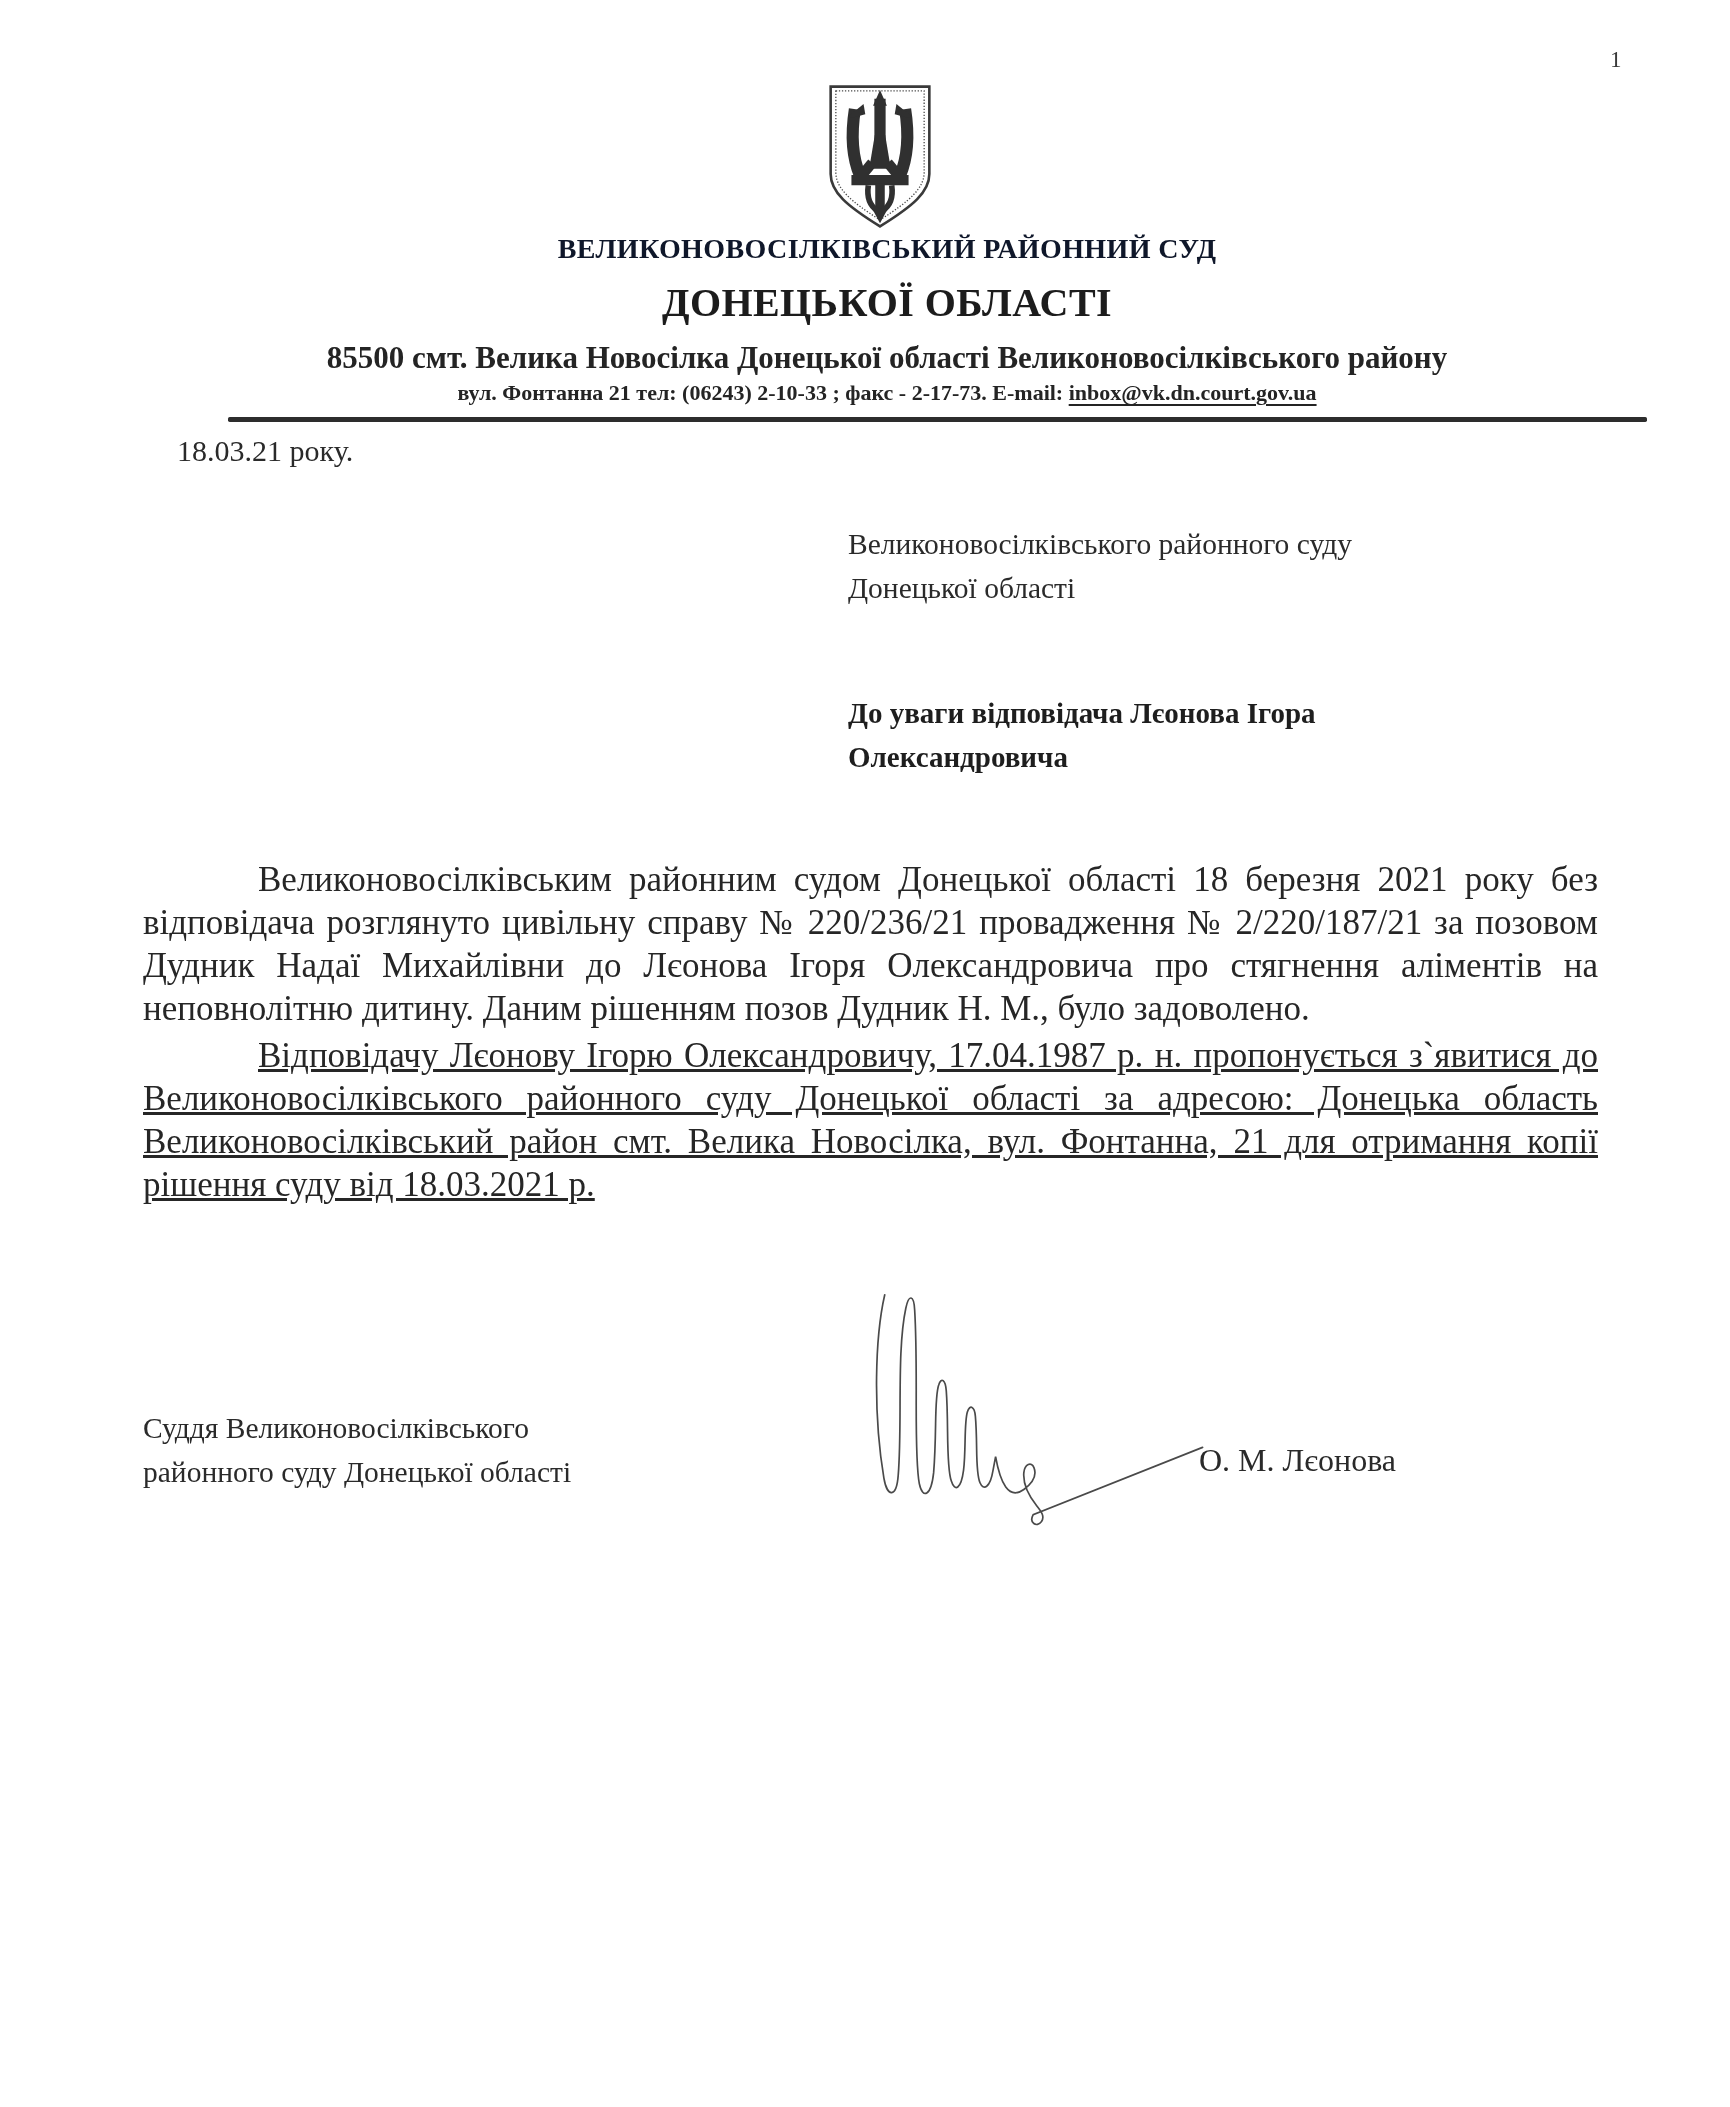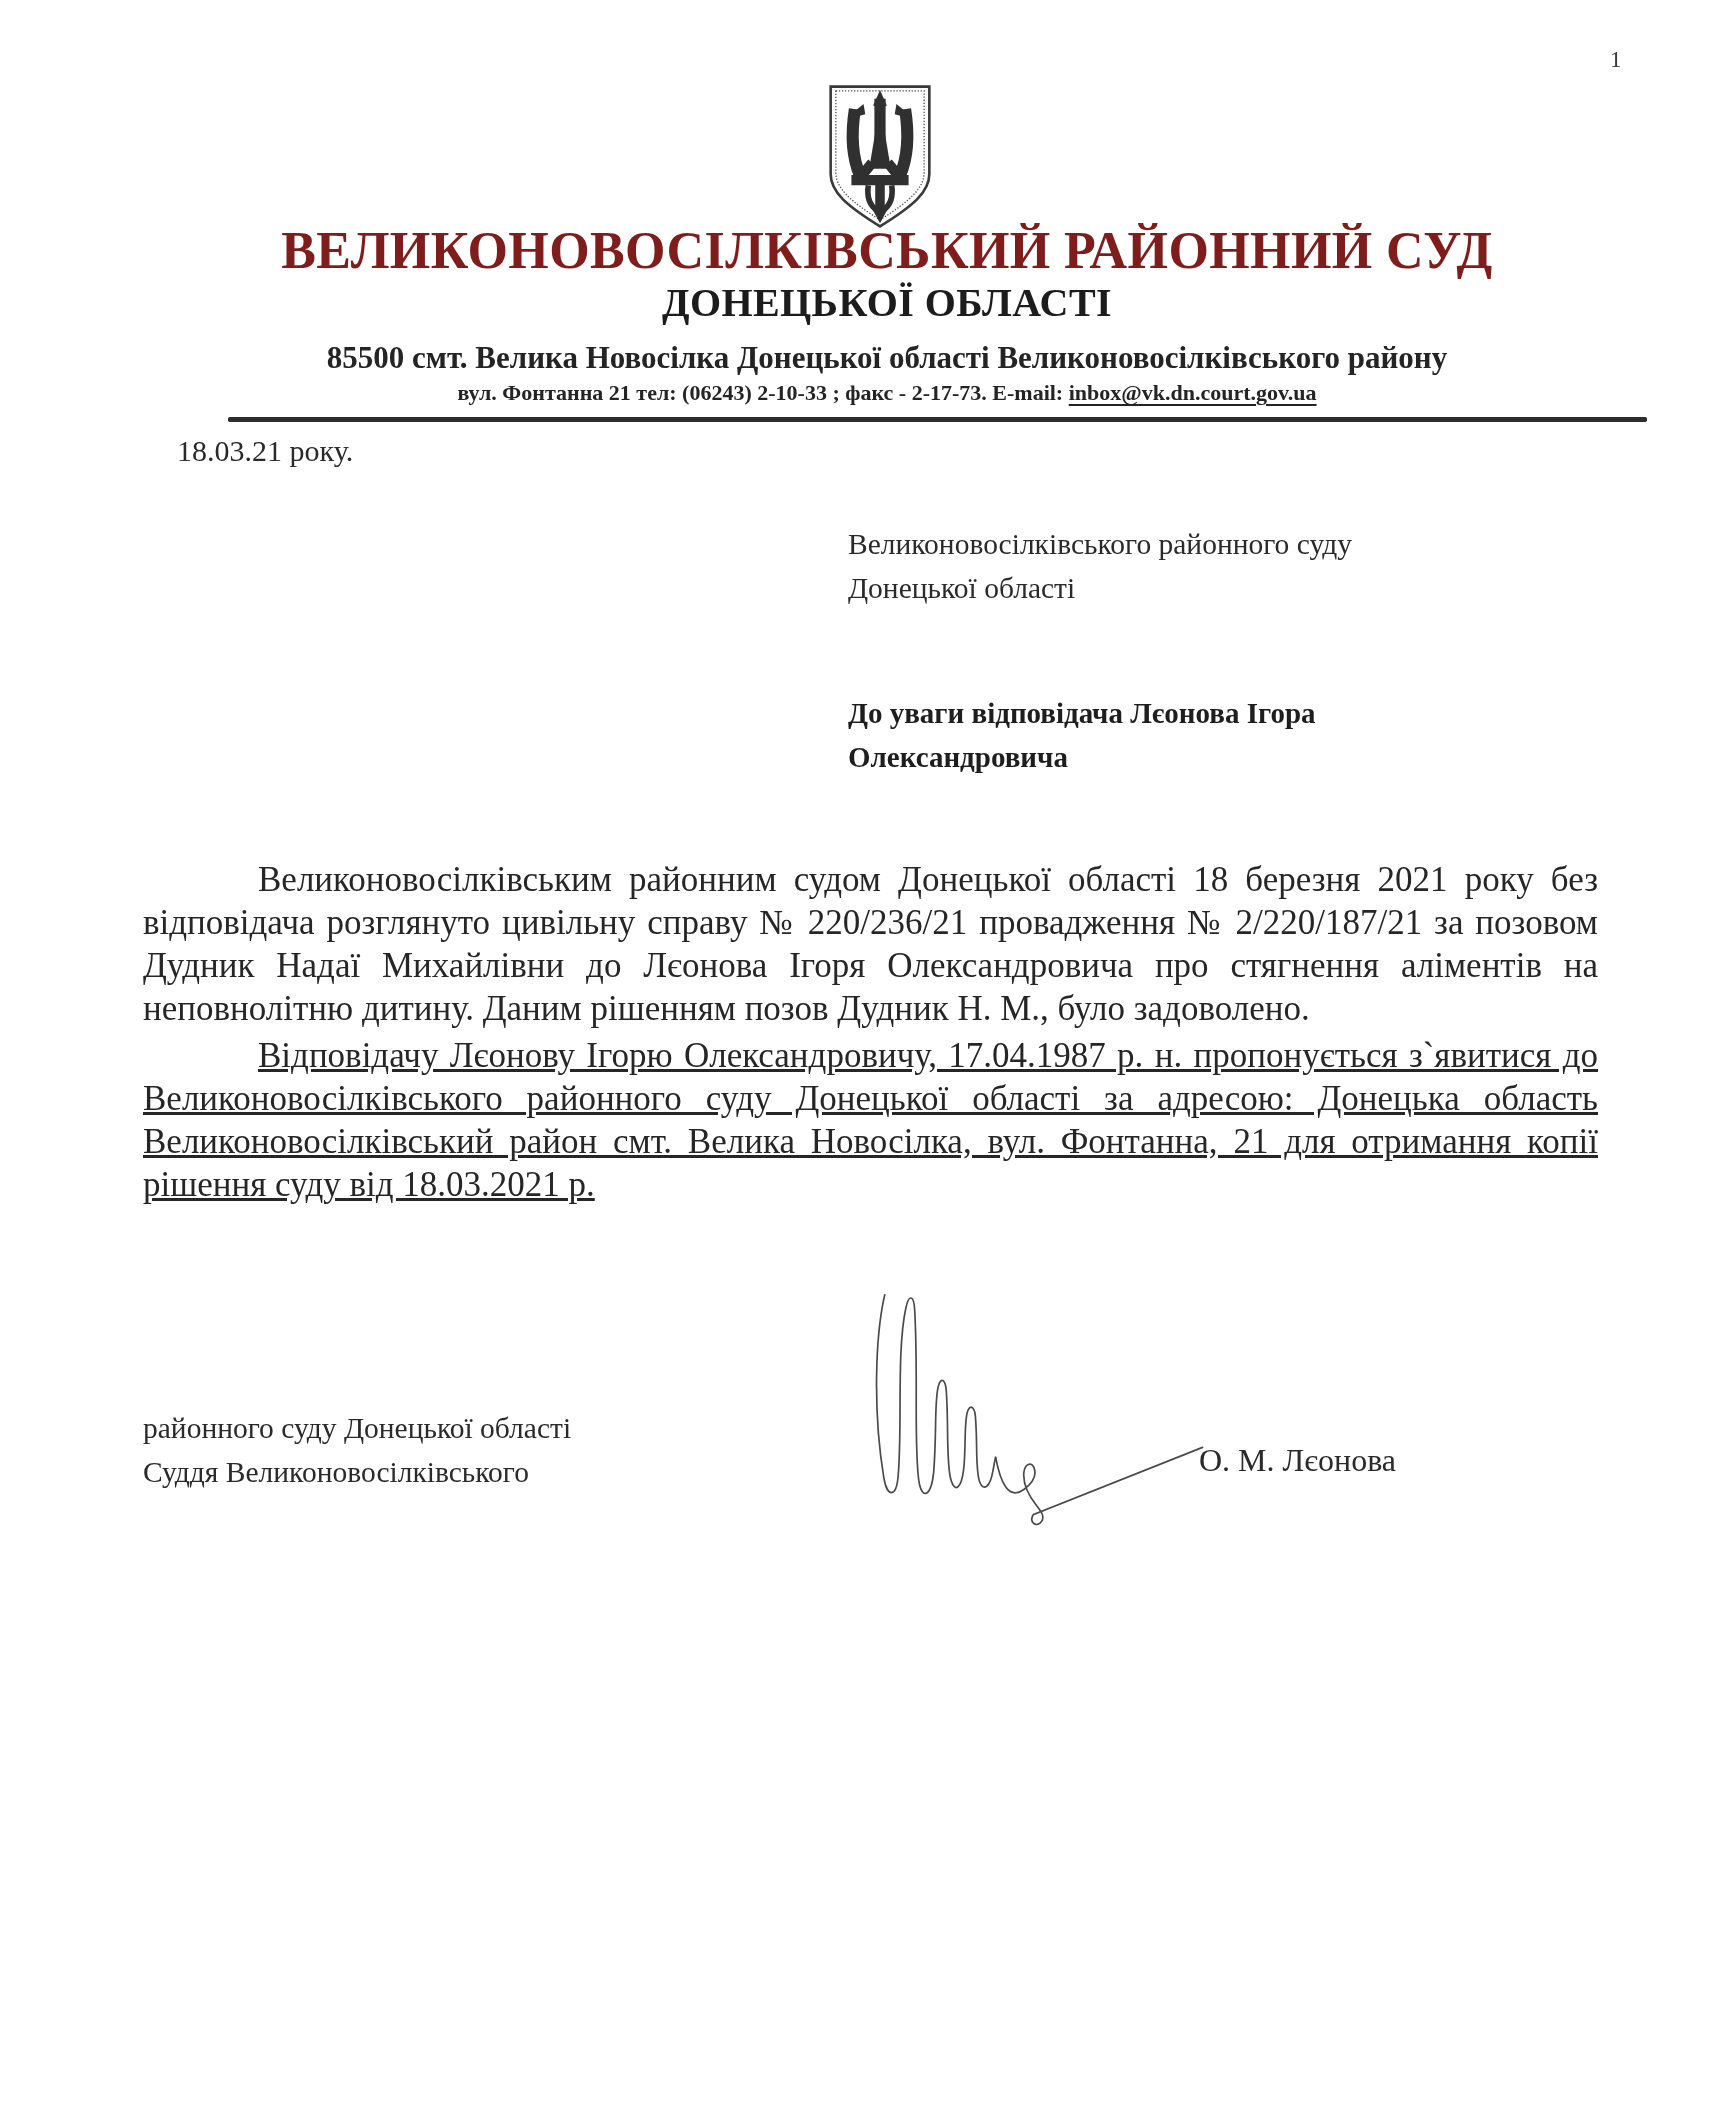--- a/index.html
+++ b/index.html
@@ -10,22 +10,22 @@
     overflow:hidden;
     font-family:"Liberation Serif",serif;
     color:#222222;
   }
   .abs{position:absolute;}
   .serif{font-family:"Liberation Serif",serif;}
 
   .page-number{left:1610px;top:47px;font-size:23px;color:#3a3a3a;}
   .emblem-wrap{left:827px;top:84px;width:106px;height:145px;}
 
-  .title-line1{left:44px;top:221px;width:1686px;text-align:center;
-    font-size:52px;font-weight:bold;letter-spacing:0.4px;color:#7f1d1d;}
+  .title-line1{left:44px;top:233px;width:1686px;text-align:center;
+    font-size:28px;font-weight:bold;letter-spacing:0.4px;color:#0f172a;}
   .title-line2{left:44px;top:279px;width:1686px;text-align:center;
     font-size:40px;font-weight:bold;letter-spacing:0.4px;color:#1c1c1c;}
   .addr-line1{left:44px;top:340px;width:1686px;text-align:center;
     font-size:31px;font-weight:bold;color:#242424;}
   .addr-line2{left:44px;top:380px;width:1686px;text-align:center;
     font-size:22px;font-weight:bold;color:#242424;}
   .addr-line2 a{color:#242424;text-decoration:underline;text-decoration-thickness:2.1px;text-underline-offset:4.2px;}
 
   .rule{left:228px;top:417px;width:1419px;height:4.6px;background:#2d2d2d;border-radius:1.7px;}
 
@@ -93,22 +93,22 @@
     <div>До уваги відповідача Лєонова Ігора</div>
     <div>Олександровича</div>
   </div>
 
   <div class="abs body-text">
     <p>Великоновосілківським районним судом Донецької області 18 березня 2021 року без відповідача розглянуто цивільну справу № 220/236/21 провадження № 2/220/187/21 за позовом Дудник Надаї Михайлівни до Лєонова Ігоря Олександровича про стягнення аліментів на неповнолітню дитину. Даним рішенням позов Дудник Н. М.,  було задоволено.</p>
     <p>Відповідачу Лєонову Ігорю Олександровичу, 17.04.1987 р. н. пропонується з`явитися до Великоновосілківського районного суду Донецької області за адресою: Донецька область Великоновосілківський район смт. Велика Новосілка, вул. Фонтанна, 21 для отримання копії рішення суду від 18.03.2021 р.</p>
   </div>
 
   <div class="abs judge-title">
+    <div>Суддя Великоновосілківського</div>
     <div>районного суду Донецької області</div>
-    <div>Суддя Великоновосілківського</div>
   </div>
 
   <div class="abs signature-wrap">
     <svg width="392" height="270" viewBox="0 0 930 640" xmlns="http://www.w3.org/2000/svg">
       <path d="M118 30
                C 95 130, 90 310, 116 465
                C 124 512, 146 512, 150 458
                C 160 335, 146 165, 168 62
                C 175 28, 187 30, 189 66
                C 198 215, 186 405, 200 478

